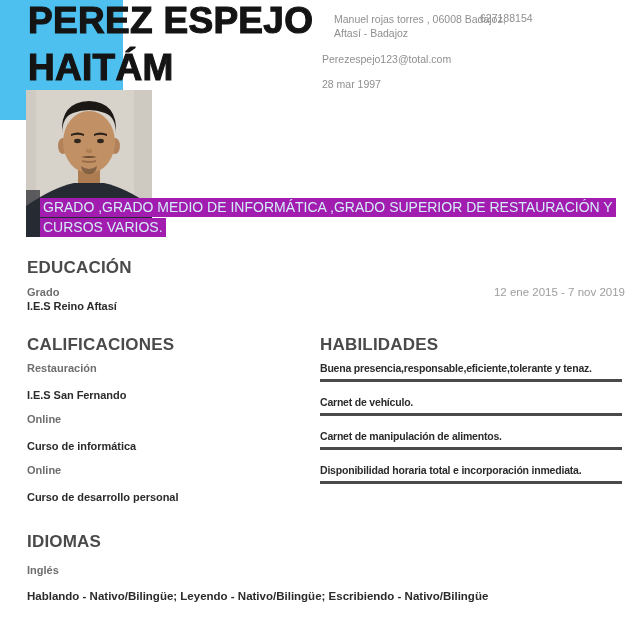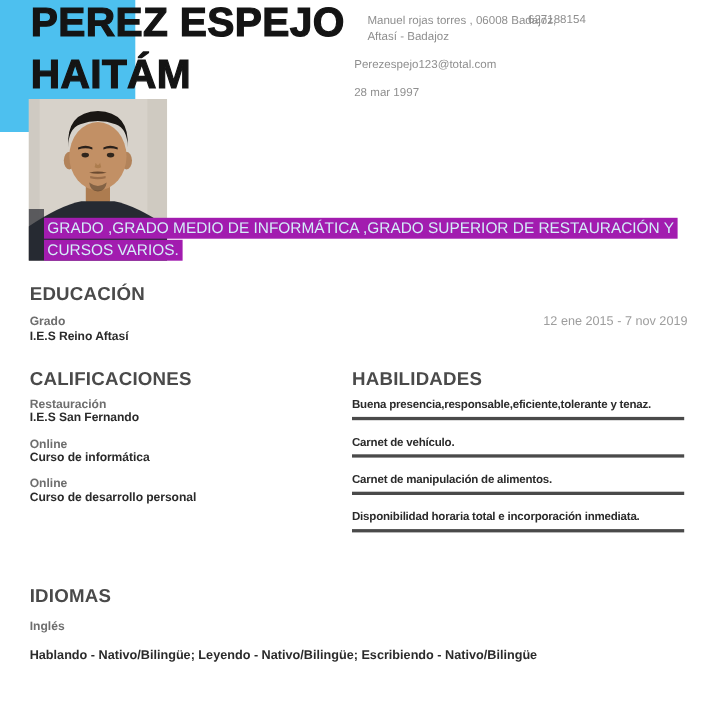--- a/index.html
+++ b/index.html
@@ -28,21 +28,21 @@
   .label { font-size:11px; line-height:12px; font-weight:700; color:#6e6e6e; }
   .strong { font-size:11px; line-height:13px; font-weight:700; color:#2b2b2b; letter-spacing:-0.05px; }
   .edu-title { position:absolute; left:27px; top:259px; }
   .edu-degree { position:absolute; left:27px; top:286px; }
   .edu-school { position:absolute; left:27px; top:300px; }
   .edu-dates  { position:absolute; right:15px; top:286px; font-size:11.5px; color:#9d9d9d; white-space:nowrap; }
   .col-left  { position:absolute; left:27px;  top:336px; width:285px; }
   .col-right { position:absolute; left:320px; top:336px; width:302px; }
   .col-left .sec-title, .col-right .sec-title { margin-bottom:9px; }
   .qual-entry { margin-top:9px; margin-bottom:11px; }
-  .qual-entry .strong { margin-top:0; }
+  .qual-entry .strong { margin-top:15px; }
   .skill-item { margin-top:8px; margin-bottom:14px; }
   .skill-text { font-size:10.5px; line-height:13px; font-weight:700; color:#2b2b2b; letter-spacing:-0.2px; }
   .nowrap { white-space:nowrap; }
   .w-narrow { max-width:272px; }
   .skill-bar { height:3px; background:#4a4a4a; margin-top:4px; }
   .idiomas { position:absolute; left:27px; top:533px; width:510px; }
   .idiomas .sec-title { margin-bottom:9px; }
   .idioma-lang { margin-top:14px; }
   .idioma-detail { margin-top:14px; font-size:11.5px; line-height:13.5px; font-weight:700; color:#2b2b2b;
                    max-width:500px; overflow-wrap:break-word; }

